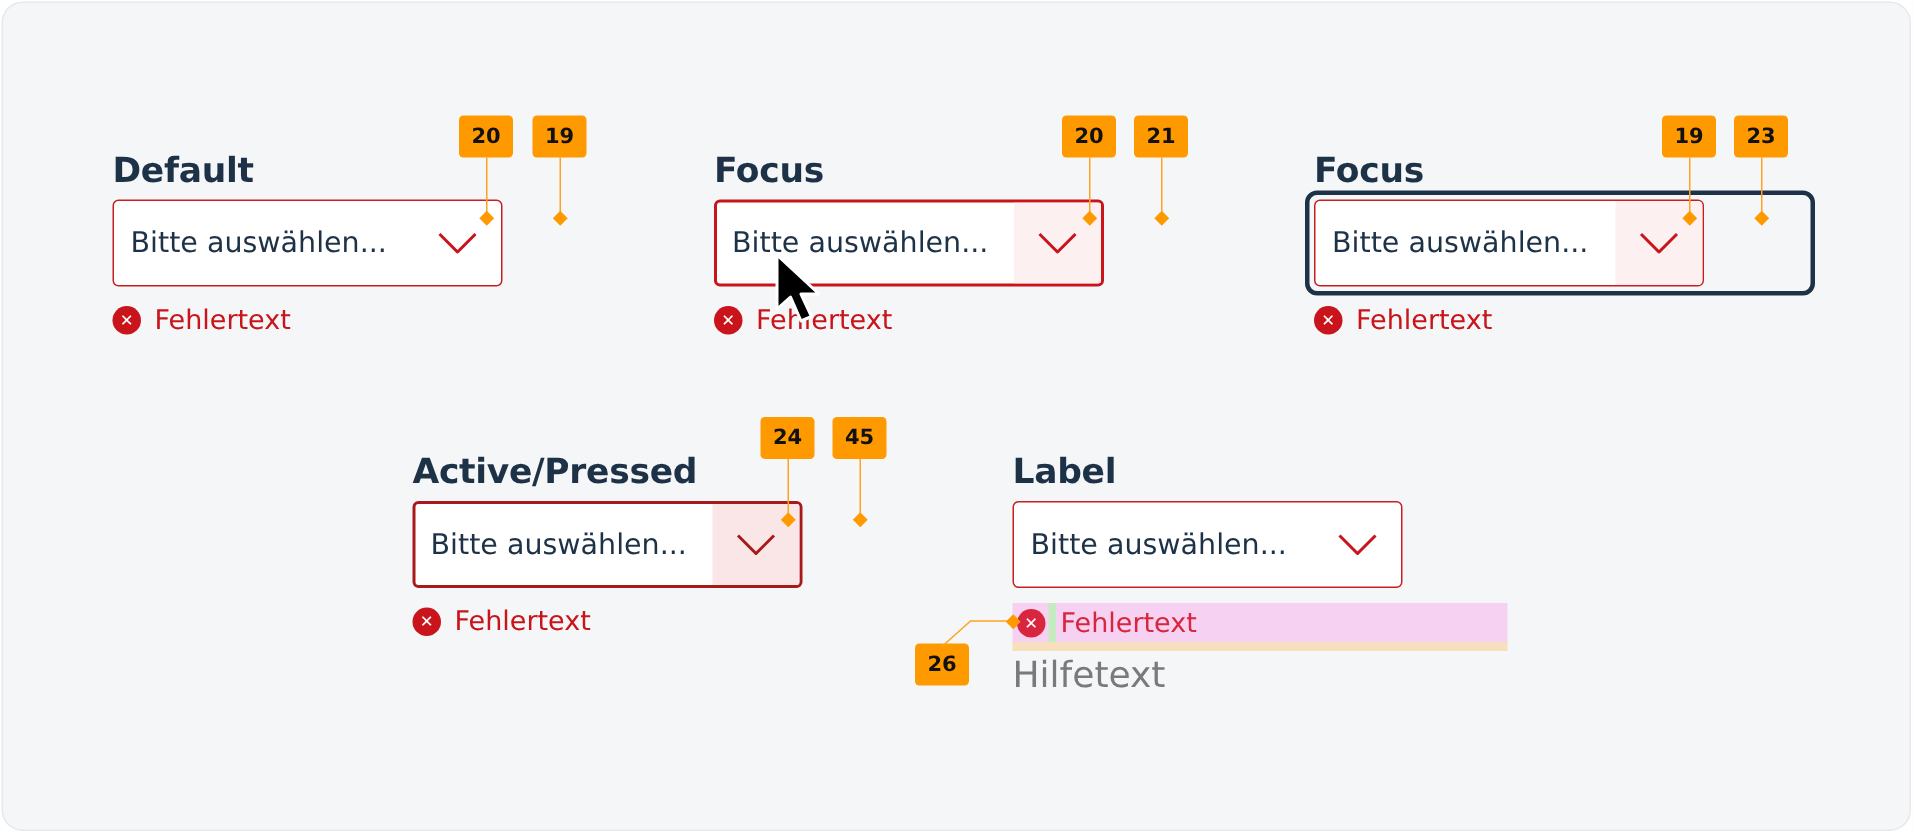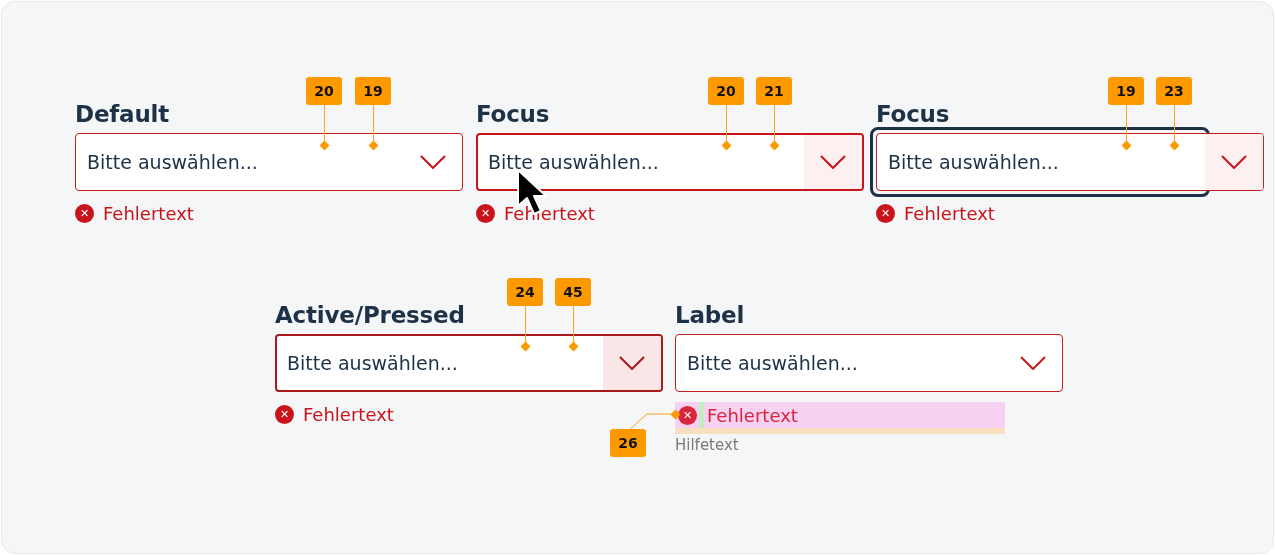--- a/index.html
+++ b/index.html
@@ -10,21 +10,21 @@
       position: absolute; left: 1px; top: 1px; width: 1273px; height: 553px;
       background: #f5f6f8; border: 1px solid #e6e8eb; border-radius: 14px;
     }
 
     .field { position: absolute; width: 330px; }
     .field-label {
       position: absolute; left: 0; top: 0;
       font-size: 23px; font-weight: bold; color: #1d3247; letter-spacing: -0.2px;
     }
     .select-box {
-      position: absolute; left: 0; top: 32px; width: 388px; height: 58px;
+      position: absolute; left: 0; top: 32px; width: 260px; height: 58px;
       background: #ffffff; border: 1px solid #c81e1e; border-radius: 4px;
       overflow: hidden;
     }
     .select-box.thick { border-width: 2px; }
     .select-box.hover { border-color: #c8141a; }
     .select-box.active { border-color: #a81a1a; }
     .select-value {
       position: absolute; left: 11px; top: 50%; transform: translateY(-50%);
       font-size: 19px; color: #1d3247; white-space: nowrap;
     }
@@ -73,21 +73,21 @@
     .label-error-band .gap-strip {
       position: absolute; left: 24px; top: 0; width: 5px; height: 26px; background: #c5ecc0;
     }
     .label-error-row {
       position: absolute; left: 3px; top: 101px; height: 24px;
       display: flex; align-items: center; gap: 10px;
     }
     .label-error-row .error-icon { background: #d7263d; }
     .label-error-row .error-text { color: #d7263d; }
     .help-text {
-      position: absolute; left: 0; top: 134px; font-size: 15px; color: #7a7a7a;
+      position: absolute; left: 0; top: 134px; font-size: 24px; color: #7a7a7a;
     }
 
     .cursor { position: absolute; left: 514px; top: 166px; width: 40px; height: 52px; }
   </style>
 </head>
 <body>
 
 <div class="canvas">
 
   <div class="field" style="left:73px; top:99px;">

